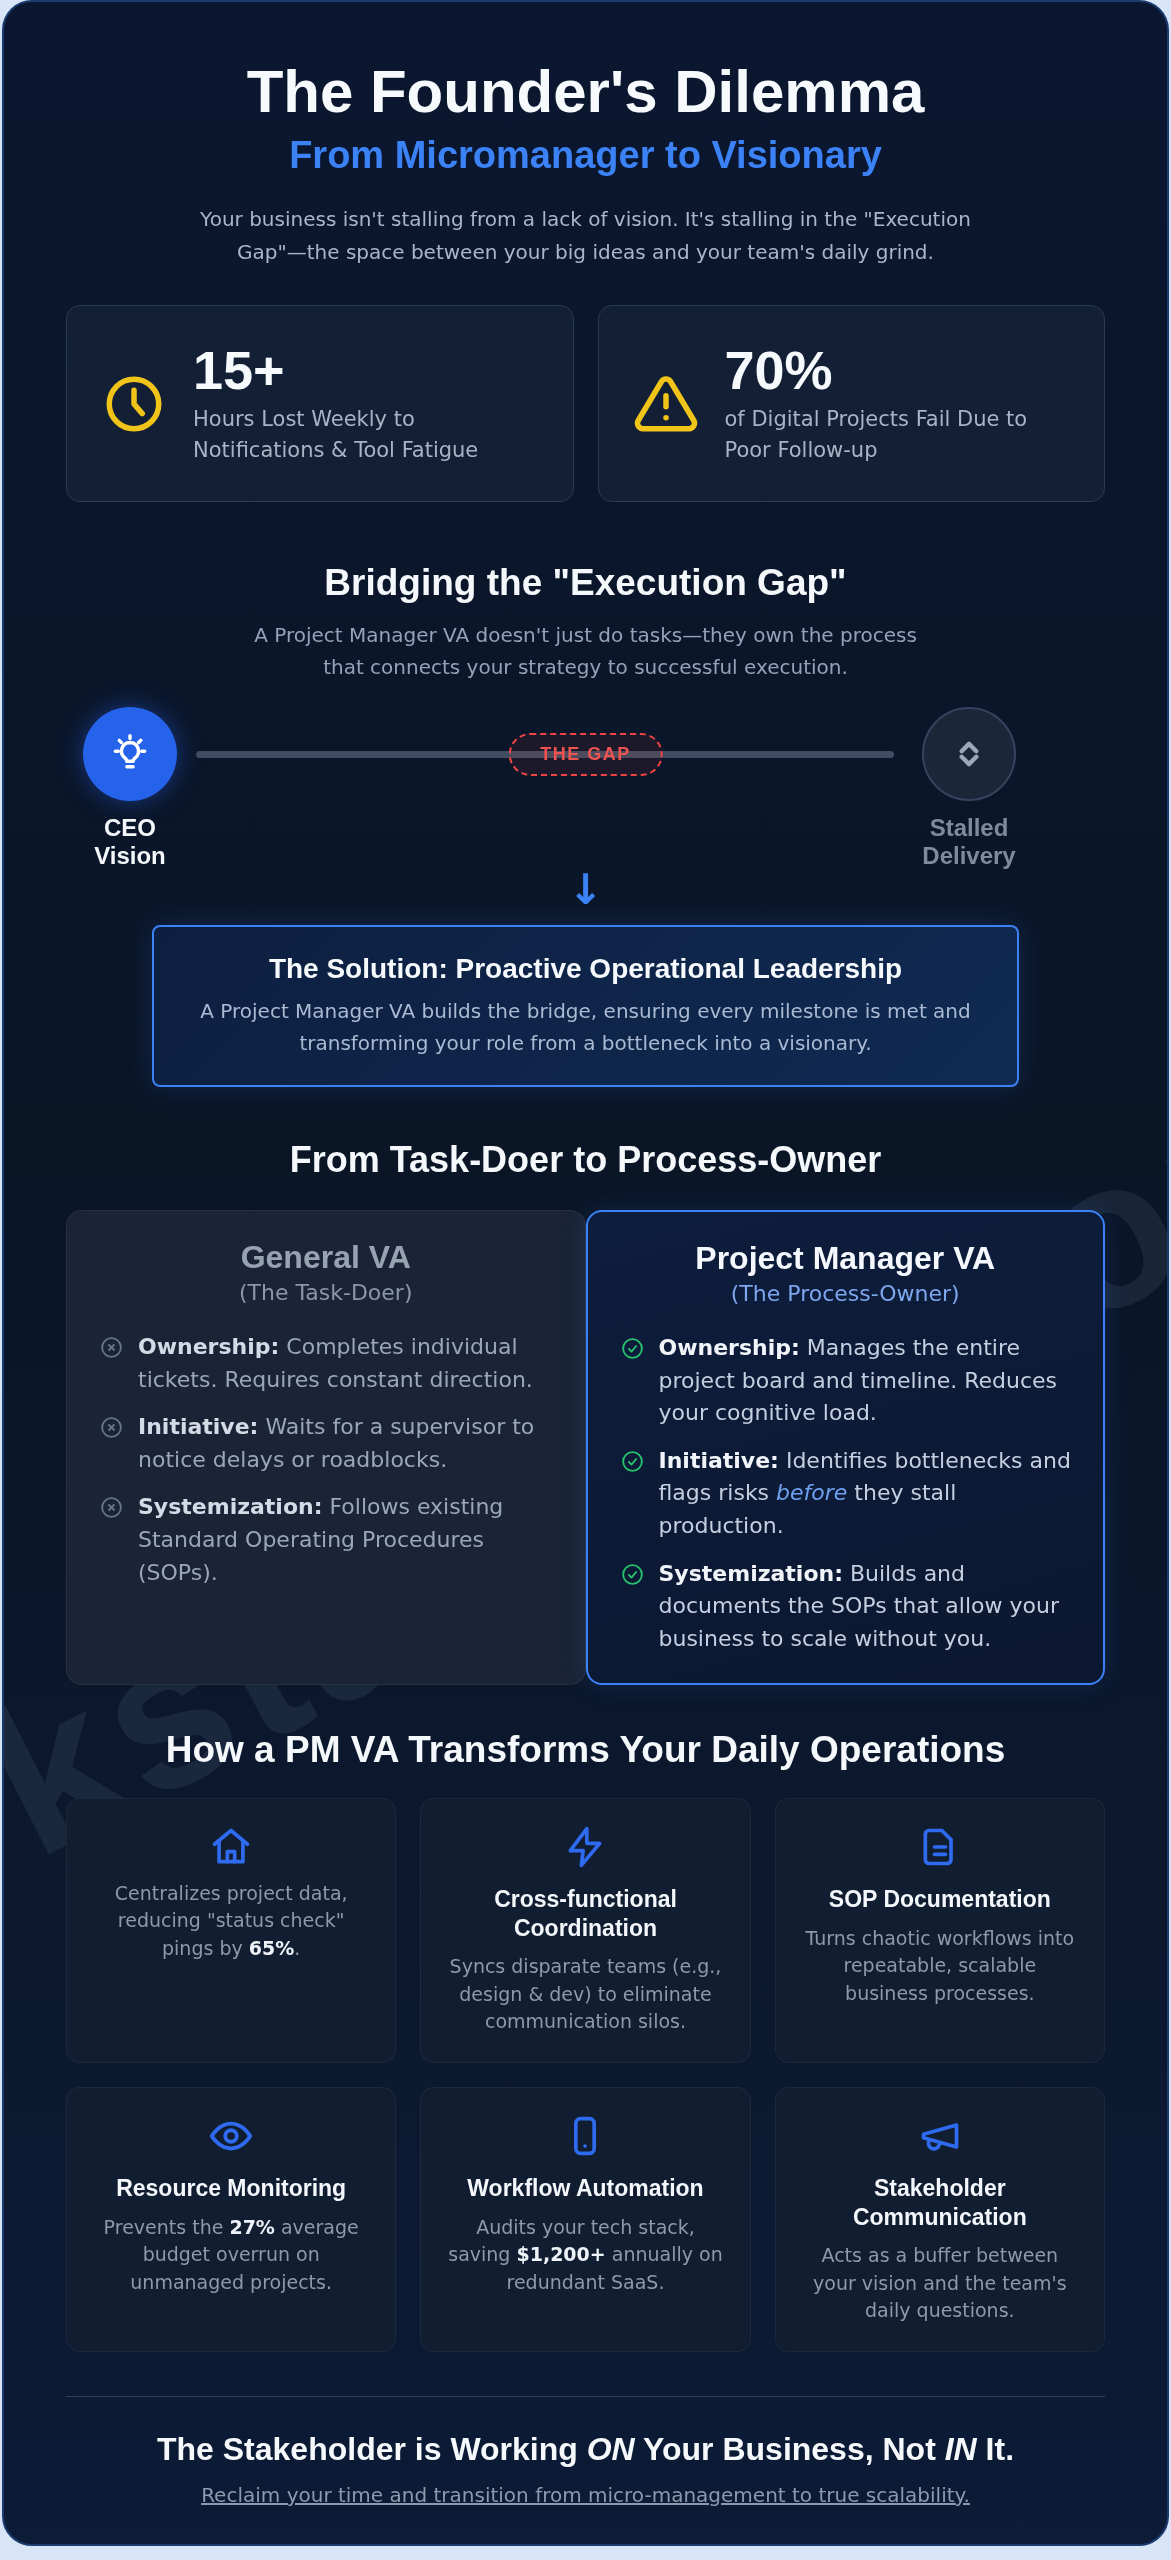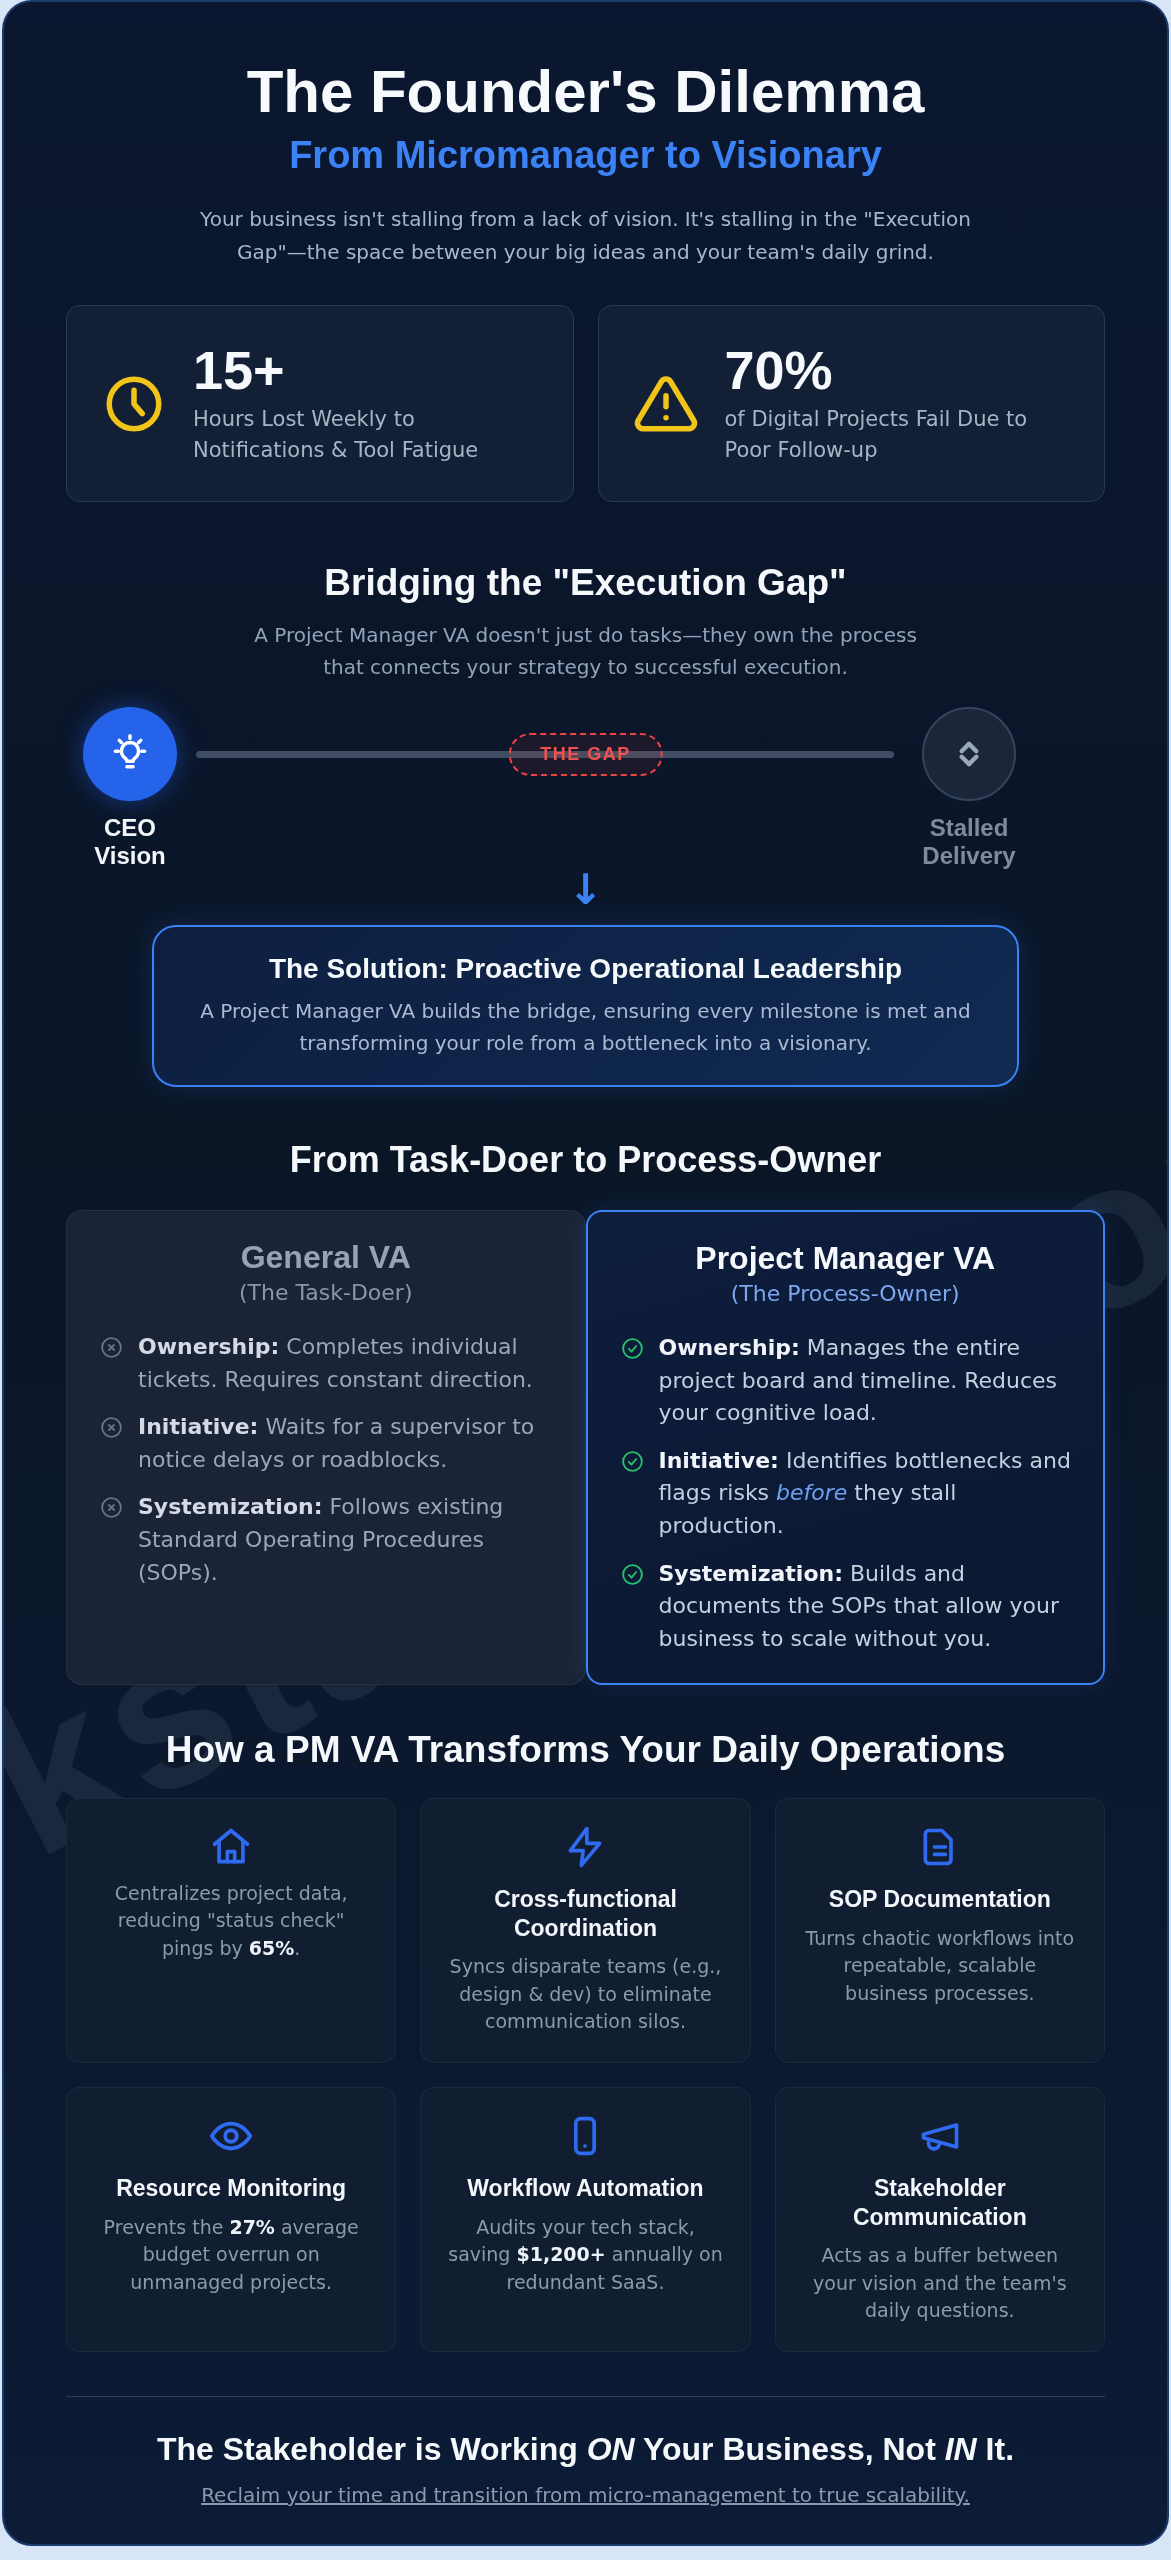--- a/index.html
+++ b/index.html
@@ -93,21 +93,21 @@
   .gap-pill {
     position: absolute; left: 50%; top: 26px; transform: translateX(-50%);
     padding: 9px 30px; border: 2px dashed #ef4444; border-radius: 999px;
     background: rgba(239, 68, 68, 0.08);
     font-family: "Liberation Sans", sans-serif; font-weight: 800;
     font-size: 18px; letter-spacing: 1.5px; color: #ef5350; white-space: nowrap;
   }
   .down-arrow { margin-top: 12px; text-align: center; font-size: 42px; line-height: 1; color: #3b82f6; font-weight: 700; }
   .solution {
     margin: 14px 86px 0; padding: 26px 40px;
-    border: 2px solid #3b82f6; border-radius: 24px;
+    border: 2px solid #3b82f6; border-radius: 8px;
     background: linear-gradient(135deg, #0d1f40, #102a52);
     text-align: center; box-shadow: 0 0 28px rgba(59,130,246,.18);
   }
   .solution-title { font-family: "Liberation Sans", sans-serif; font-size: 28px; font-weight: 800; color: #f7fafc; }
   .solution-desc { margin: 10px auto 0; max-width: 820px; font-size: 20px; color: #a9bad2; line-height: 1.6; }
 
   
   .comp-heading { margin-top: 52px; font-size: 36px; }
   .comp-grid { margin-top: 30px; display: grid; grid-template-columns: 1fr 1fr; align-items: stretch; }
   .va-card { border-radius: 16px; padding: 28px 32px; }

